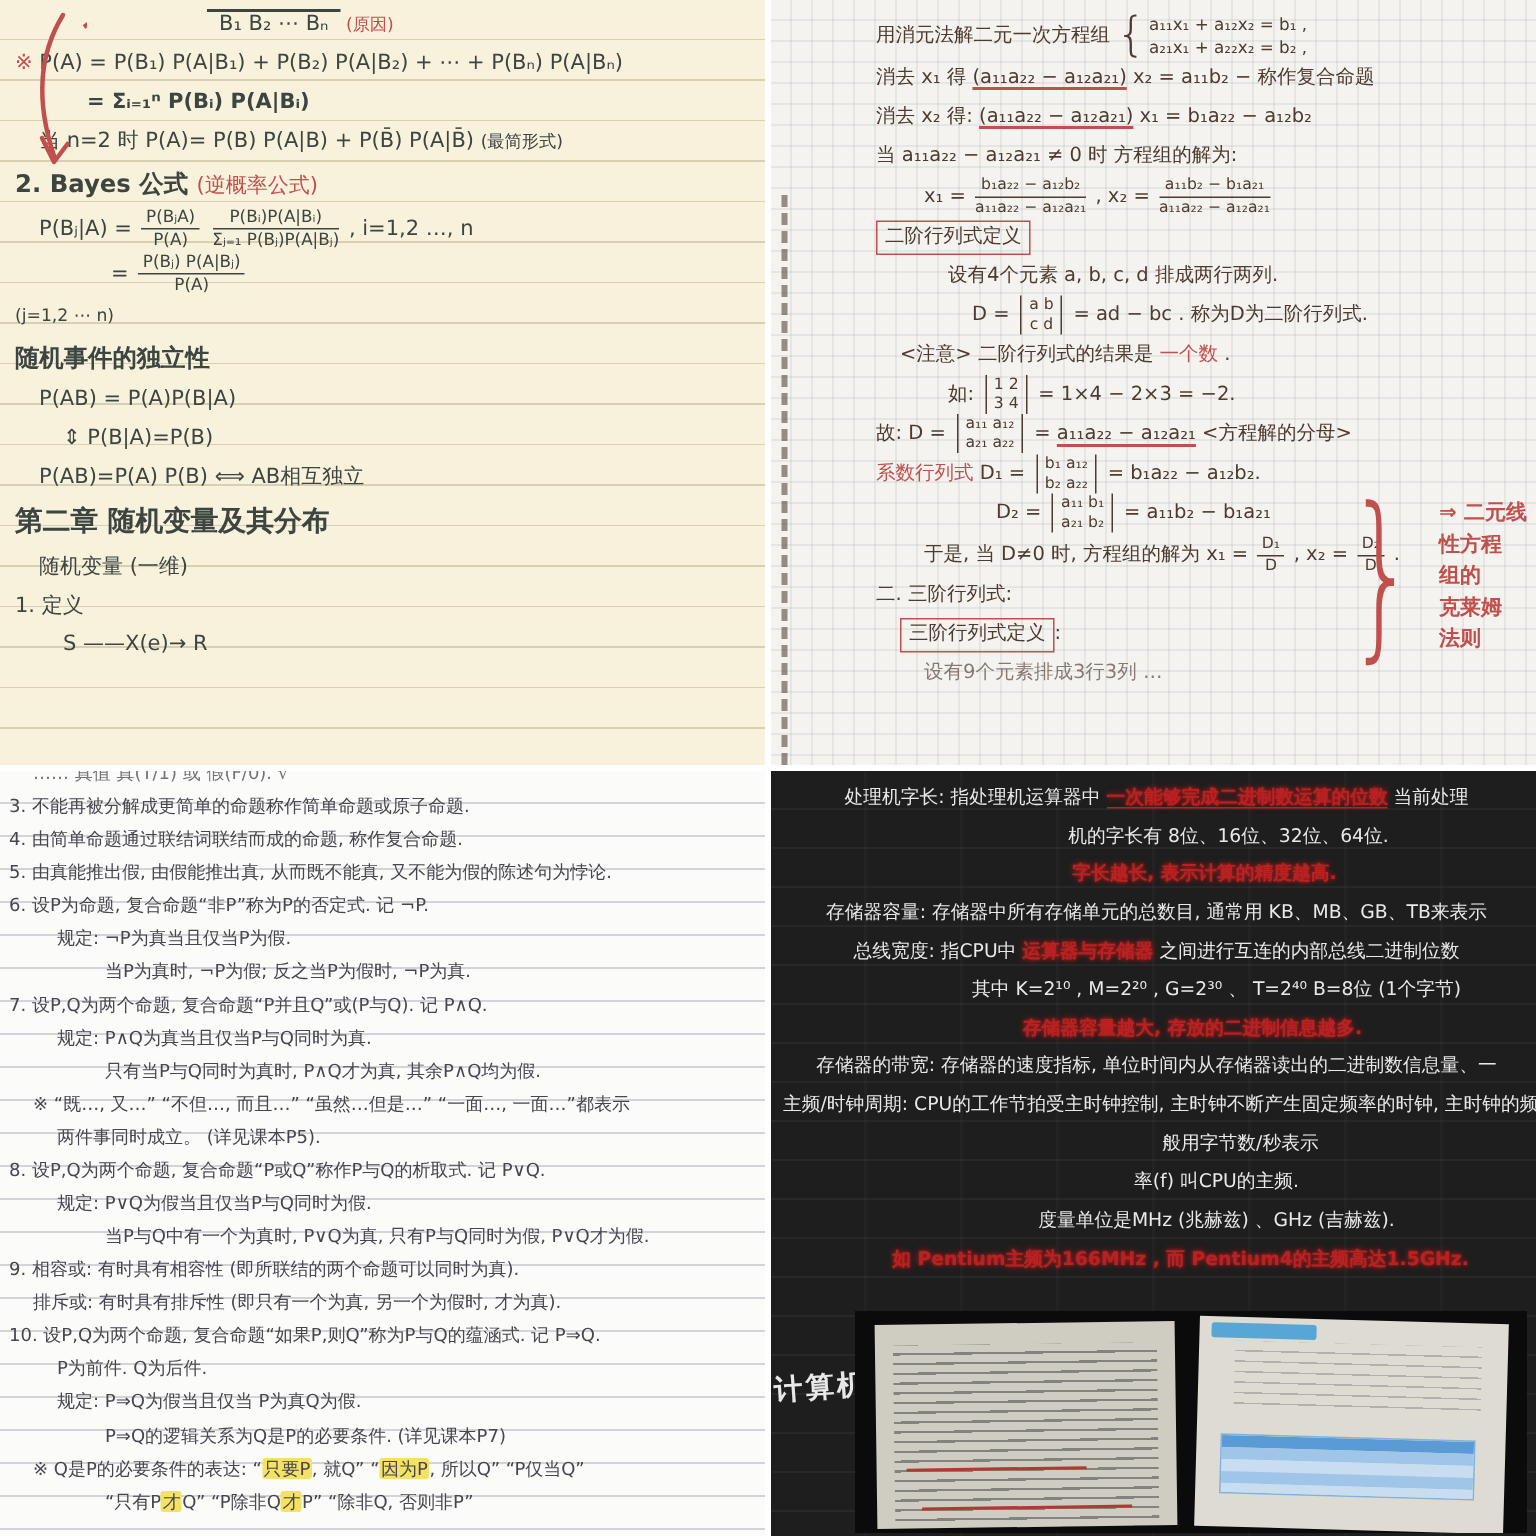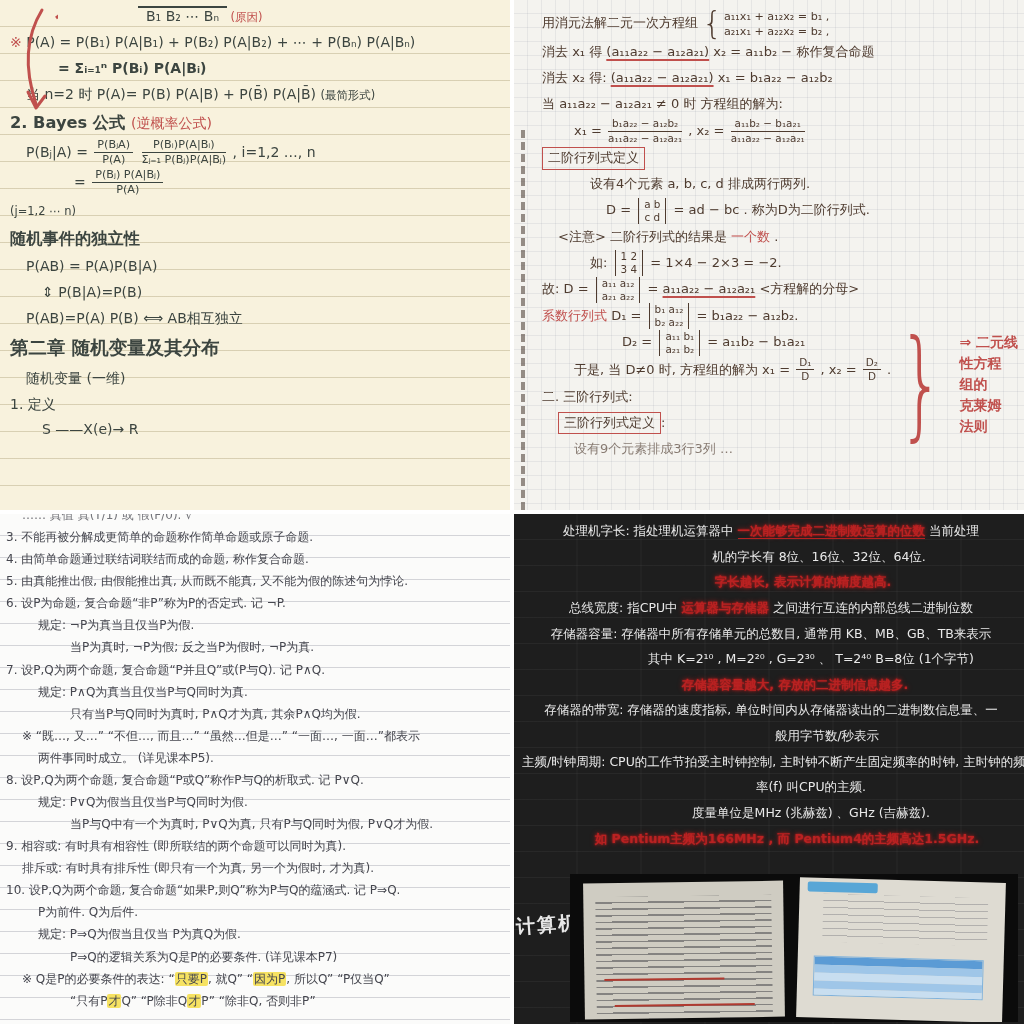--- a/index.html
+++ b/index.html
@@ -14,21 +14,21 @@
       background-image:repeating-linear-gradient(to bottom,transparent 0 26px,rgba(165,152,110,.38) 26px 27px);
       color:#3c4540;}
   .tl .lines{padding:4px 6px 0 10px;font-size:14px;}
   .tl .nline{line-height:1.85;}
 
   
   .tr{background-color:#f4f3ef;
       background-image:
         repeating-linear-gradient(90deg,transparent 0 13px,rgba(140,145,160,.14) 13px 14px),
         repeating-linear-gradient(to bottom,transparent 0 13px,rgba(140,145,160,.14) 13px 14px);
-      color:#4e3b2f;}
+      color:#4e3b2f;padding-left:42px;}
   .tr::before{content:"";position:absolute;left:7px;top:130px;bottom:0;border-left:4px dashed rgba(70,55,45,.55);}
   .tr .lines{padding:8px 6px 0 28px;font-size:13px;}
   .tr .nline{line-height:2.0;}
 
   
   .bl{background-color:#fbfbfa;
       background-image:repeating-linear-gradient(to bottom,transparent 0 21px,rgba(120,122,138,.30) 21px 22px);
       color:#45464e;}
   .bl .lines{padding:0 4px 0 6px;font-size:12px;}
   .bl .nline{line-height:1.84;}
@@ -219,27 +219,27 @@
         <div class="nline" style="padding-left: 16px;"><span>※ Q是P的必要条件的表达: “</span><span class="hl">只要P</span><span>, 就Q” “</span><span class="hl">因为P</span><span>, 所以Q” “P仅当Q”</span></div>
         <div class="nline" style="padding-left: 64px;"><span>“只有P</span><span class="hl">才</span><span>Q” “P除非Q</span><span class="hl">才</span><span>P” “除非Q, 否则非P”</span></div>
       </div>
   </section>
 
   <section class="quad br">
     <div class="lines">
         <div class="nline"><span>处理机字长: 指处理机运算器中 </span><span class="redb un">一次能够完成二进制数运算的位数</span><span> 当前处理</span></div>
         <div class="nline" style="padding-left: 96px;"><span>机的字长有 8位、16位、32位、64位.</span></div>
         <div class="nline" style="padding-left: 64px;"><span class="redb">字长越长, 表示计算的精度越高.</span></div>
+        <div class="nline"><span>存储器容量: 存储器中所有存储单元的总数目, 通常用 KB、MB、GB、TB来表示</span></div>
         <div class="nline"><span>总线宽度: 指CPU中 </span><span class="redb">运算器与存储器</span><span> 之间进行互连的内部总线二进制位数</span></div>
-        <div class="nline"><span>存储器容量: 存储器中所有存储单元的总数目, 通常用 KB、MB、GB、TB来表示</span></div>
         <div class="nline" style="padding-left: 80px;"><span>其中 K=2¹⁰ ,  M=2²⁰ , G=2³⁰ 、 T=2⁴⁰    B=8位 (1个字节)</span></div>
         <div class="nline" style="padding-left: 48px;"><span class="redb">存储器容量越大, 存放的二进制信息越多.</span></div>
         <div class="nline"><span>存储器的带宽: 存储器的速度指标, 单位时间内从存储器读出的二进制数信息量、一</span></div>
+        <div class="nline"><span>主频/时钟周期:  CPU的工作节拍受主时钟控制, 主时钟不断产生固定频率的时钟, 主时钟的频</span></div>
         <div class="nline" style="padding-left: 112px;"><span>般用字节数/秒表示</span></div>
-        <div class="nline"><span>主频/时钟周期:  CPU的工作节拍受主时钟控制, 主时钟不断产生固定频率的时钟, 主时钟的频</span></div>
         <div class="nline" style="padding-left: 80px;"><span>率(f) 叫CPU的主频.</span></div>
         <div class="nline" style="padding-left: 80px;"><span>度量单位是MHz (兆赫兹) 、GHz (吉赫兹).</span></div>
         <div class="nline" style="padding-left: 32px;"><span class="redb">如 Pentium主频为166MHz , 而 Pentium4的主频高达1.5GHz.</span></div>
       </div>
     <div class="jsj-label">计算机</div>
     <div class="photo">
       <div class="page-left">
         <div class="redmark1"></div>
         <div class="redmark2"></div>
       </div>

